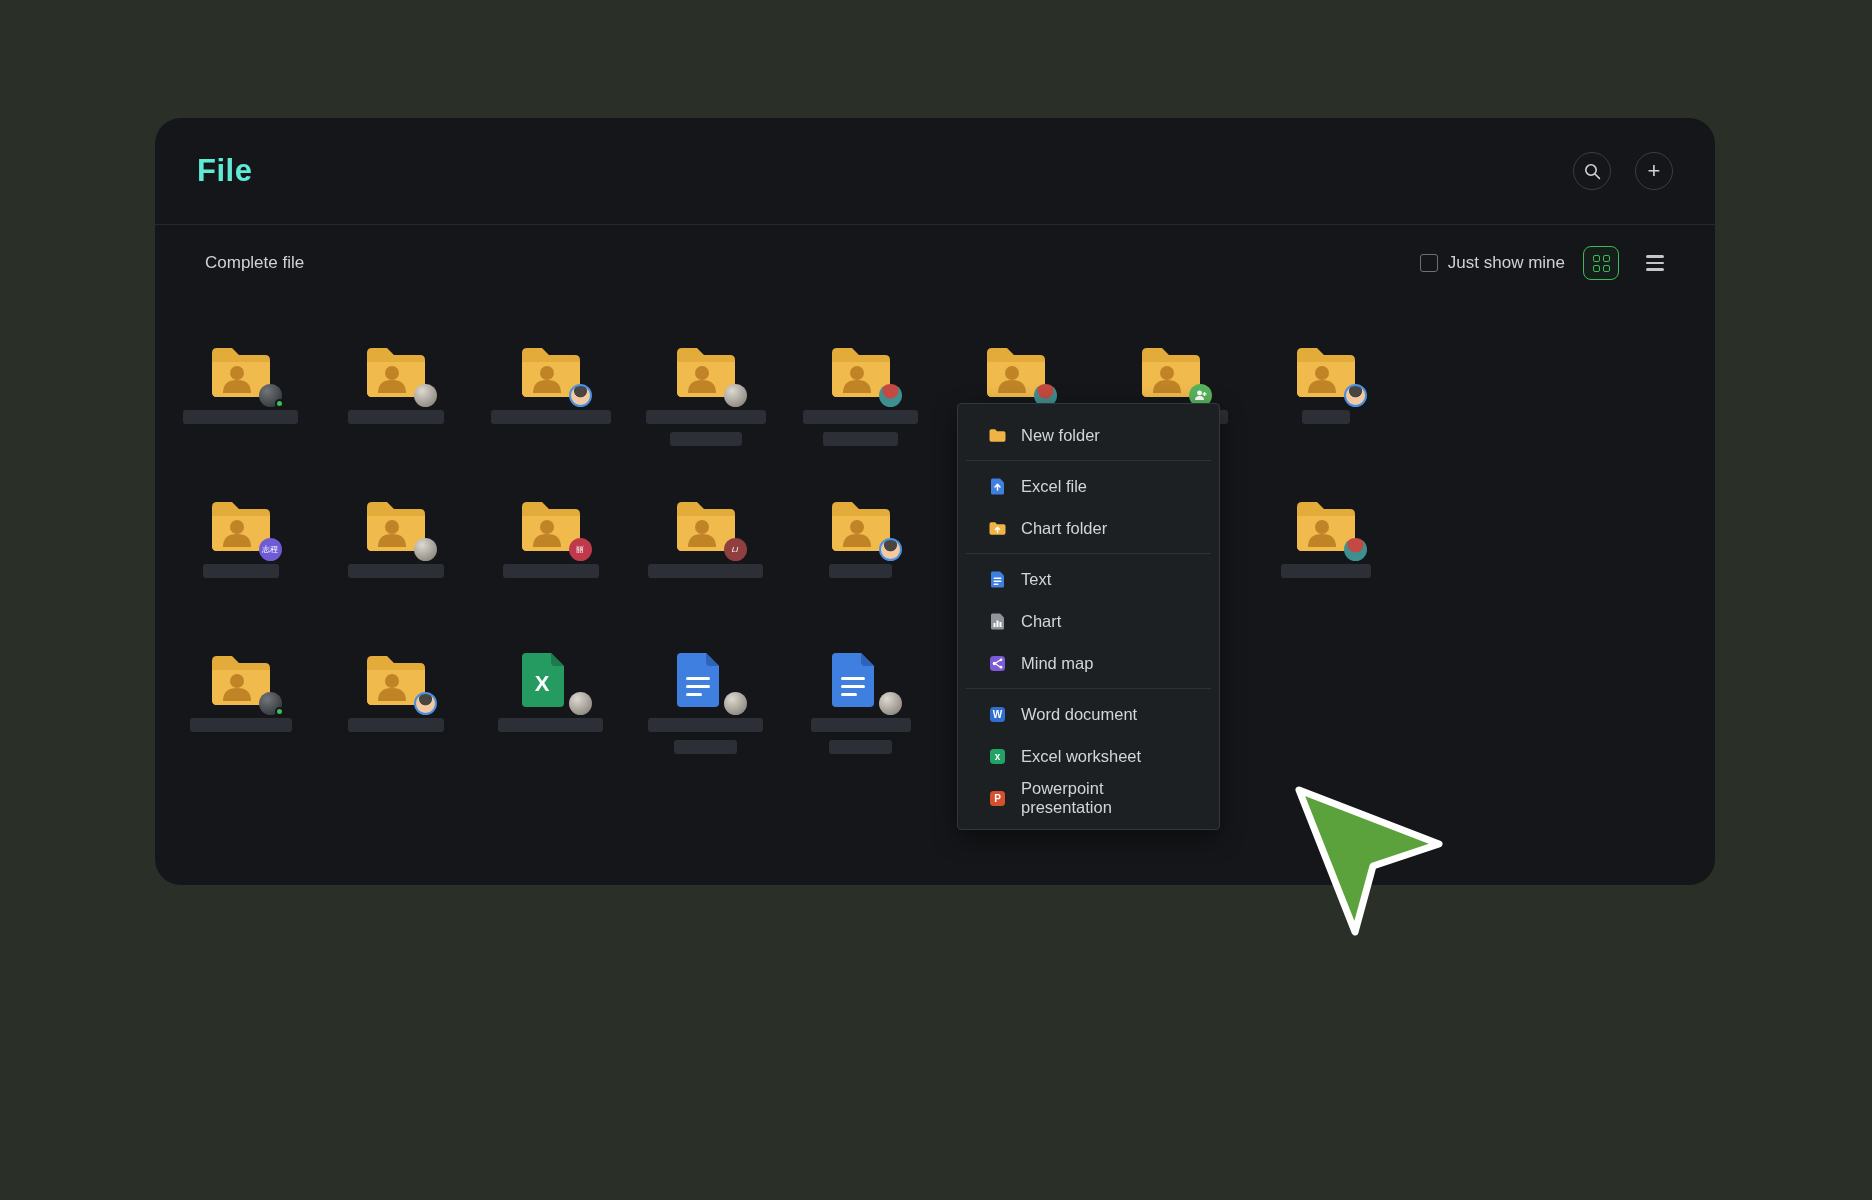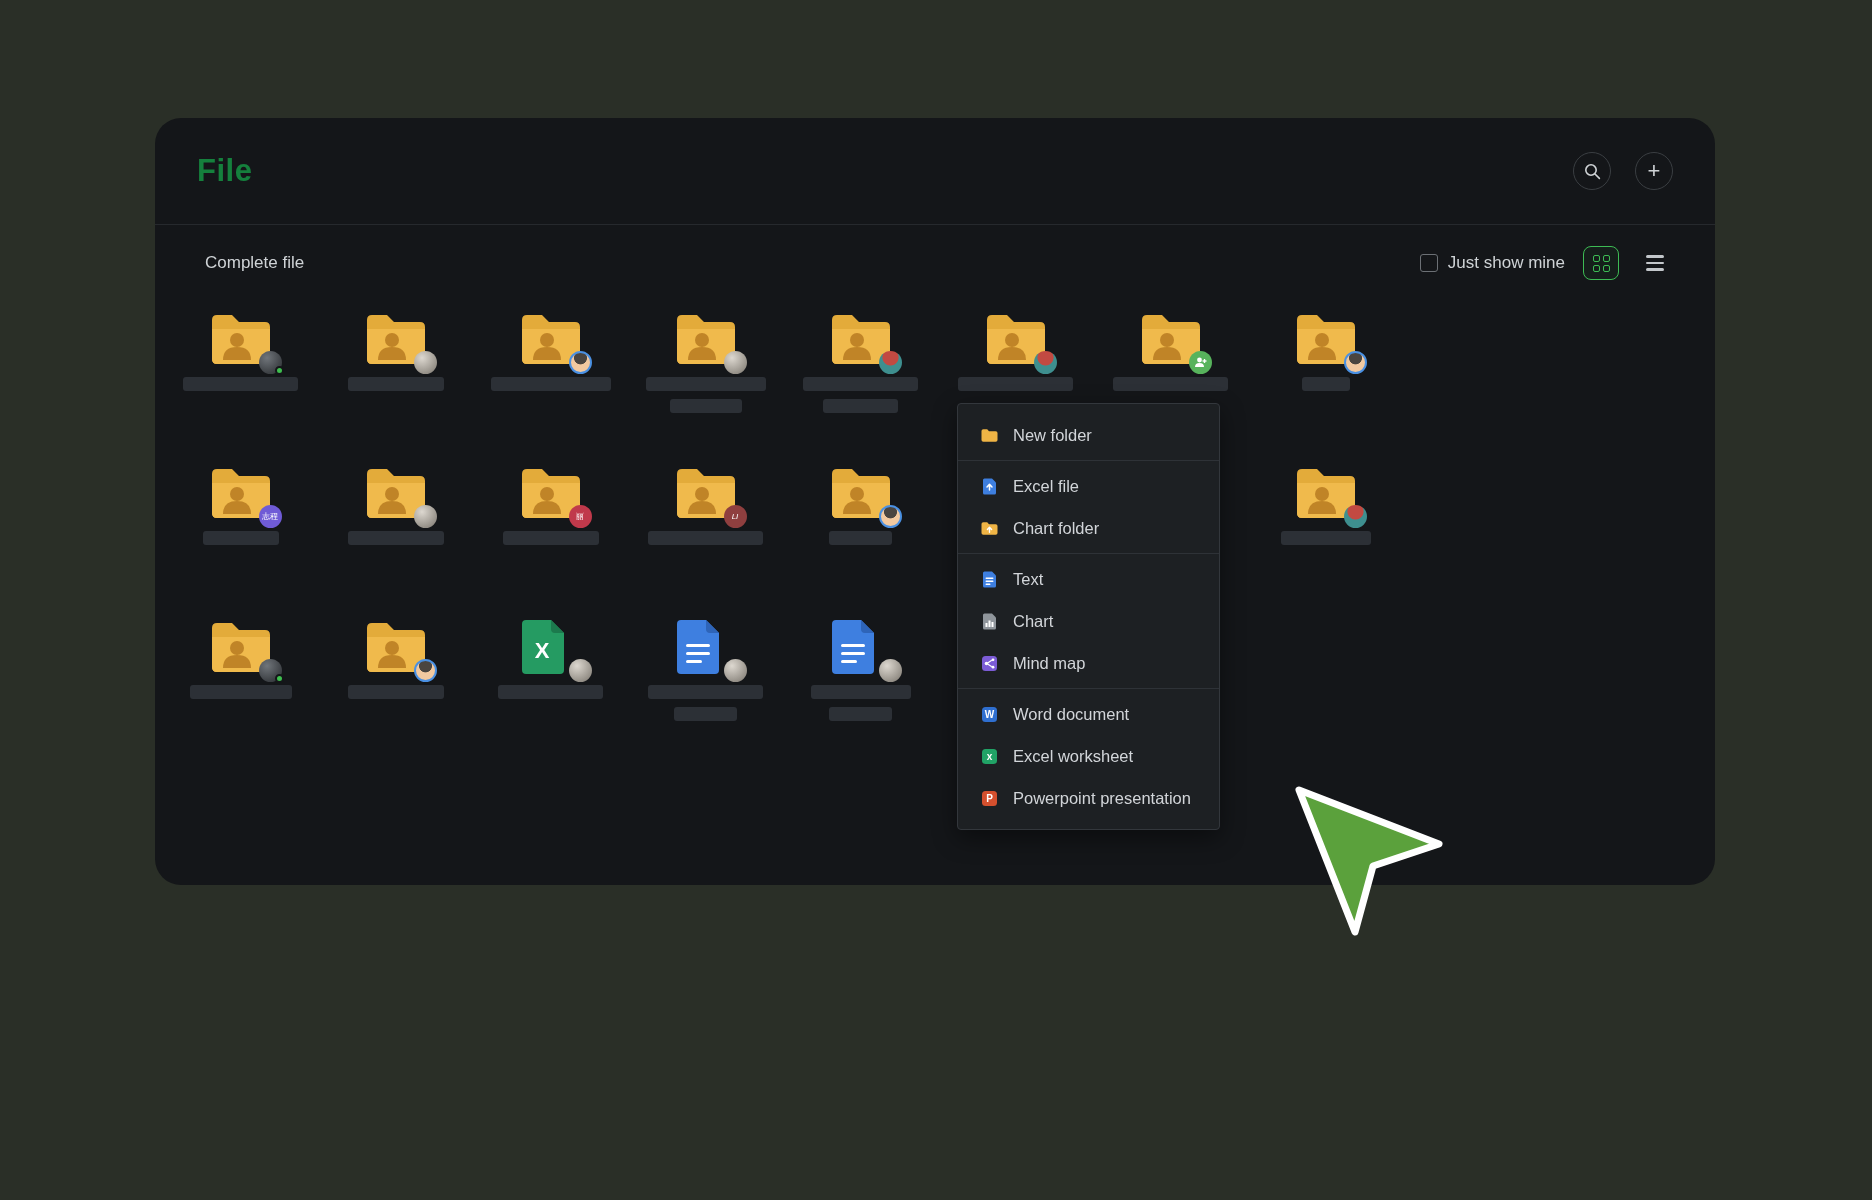--- a/index.html
+++ b/index.html
@@ -13,21 +13,21 @@
   .panel {
     position:absolute; left:155px; top:118px; width:1560px; height:767px;
     background:#141619; border-radius:26px;
   }
   
   .panel-header {
     position:absolute; left:0; top:0; right:0; height:107px;
     display:flex; align-items:center; padding:0 42px;
     border-bottom:1px solid #26292d;
   }
-  .page-title { font-size:31px; font-weight:bold; color:#15803d; letter-spacing:.5px; }
+  .page-title { font-size:31px; font-weight:bold; color:#5eead4; letter-spacing:.5px; }
   .header-actions { margin-left:auto; display:flex; gap:24px; }
   .round-btn {
     width:38px; height:38px; border-radius:50%;
     border:1px solid #3a3e42; background:transparent; color:#cfd3d6;
     display:flex; align-items:center; justify-content:center; cursor:pointer;
   }
   .round-btn svg { display:block; }
   .plus-glyph { font-size:22px; line-height:1; color:#cfd3d6; font-weight:300; }
   
   .toolbar {
@@ -47,21 +47,21 @@
     align-items:center; justify-content:center; cursor:pointer;
     border:1.5px solid transparent; background:transparent;
   }
   .view-btn.active { border-color:#3dbb54; background:rgba(61,187,84,.05); }
   .grid-glyph { display:grid; grid-template-columns:7px 7px; grid-template-rows:7px 7px; gap:3px; }
   .grid-glyph span { background:transparent; border:1.5px solid #3dbb54; border-radius:2px; }
   .list-glyph { display:flex; flex-direction:column; gap:4px; }
   .list-glyph span { width:18px; height:2.5px; background:#c3c7cb; border-radius:2px; }
   
   .file-grid {
-    position:absolute; left:8px; top:192px;
+    position:absolute; left:8px; top:225px;
     display:grid; grid-template-columns:repeat(8,155px); grid-template-rows:repeat(3,154px);
   }
   .cell { display:flex; flex-direction:column; align-items:center; cursor:pointer; }
   .icon-wrap { position:relative; width:66px; height:58px; }
   .badge {
     position:absolute; right:-8px; bottom:-6px; width:23px; height:23px;
     border-radius:50%; display:flex; align-items:center; justify-content:center;
     font-size:8px; color:#fff; overflow:visible;
   }
   .badge.pet-dark  { background:radial-gradient(circle at 35% 30%, #70757a, #26292d); }
@@ -75,21 +75,21 @@
   .online-dot {
     position:absolute; right:-2px; bottom:-1px; width:9px; height:9px; border-radius:50%;
     background:#3fbf4f; border:2px solid #141619;
   }
   .name-bar { height:14px; border-radius:3px; background:#2c3036; margin-top:9px; }
   .name-bar + .name-bar { margin-top:8px; }
   
   .dropdown {
     position:absolute; left:802px; top:285px; width:263px;
     background:#1d2023; border:1px solid #33373c; border-radius:4px;
-    padding:6px 0; z-index:10;
+    padding:6px 8px; z-index:10;
     box-shadow:0 8px 24px rgba(0,0,0,.45);
   }
   .menu-group + .menu-group { border-top:1px solid #2e3237; }
   .menu-group { padding:4px 0; }
   .menu-item {
     height:42px; display:flex; align-items:center; gap:14px;
     padding:0 22px; cursor:pointer; font-size:16.5px; color:#d2d5d9;
   }
   .menu-icon { width:19px; height:19px; display:flex; align-items:center; justify-content:center; }
   .menu-icon svg { display:block; }

